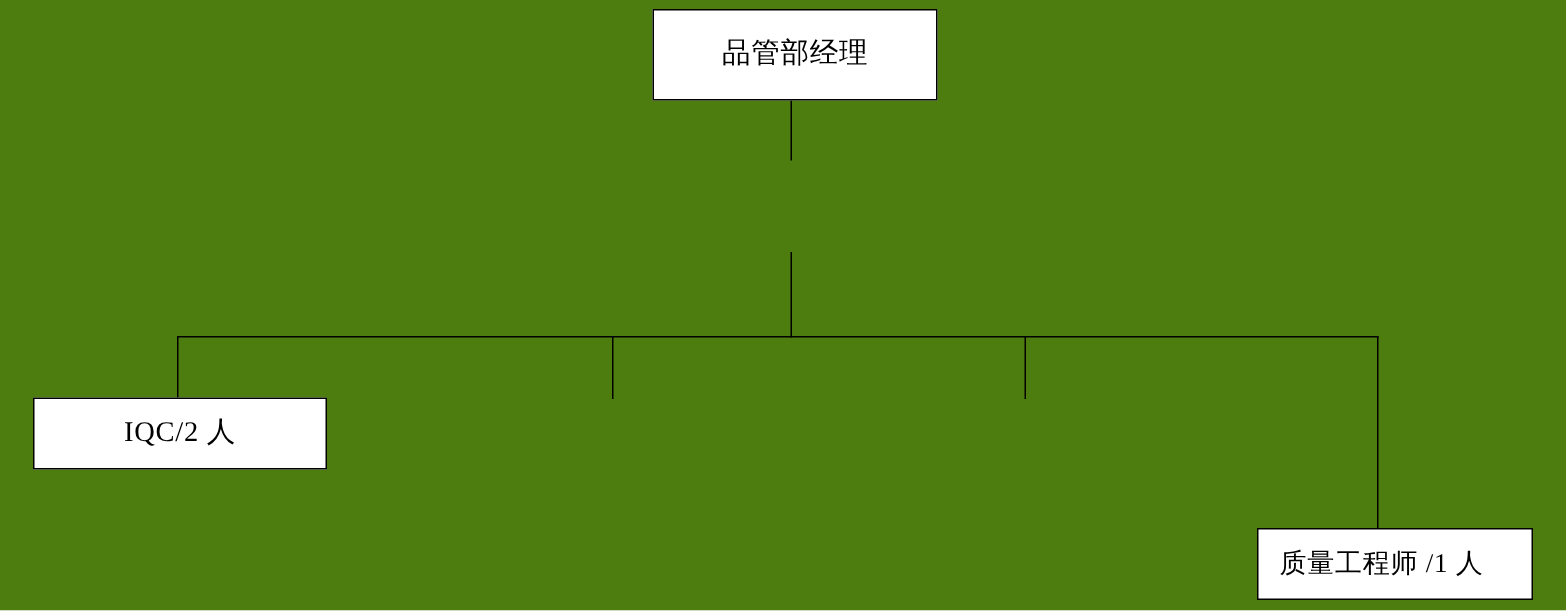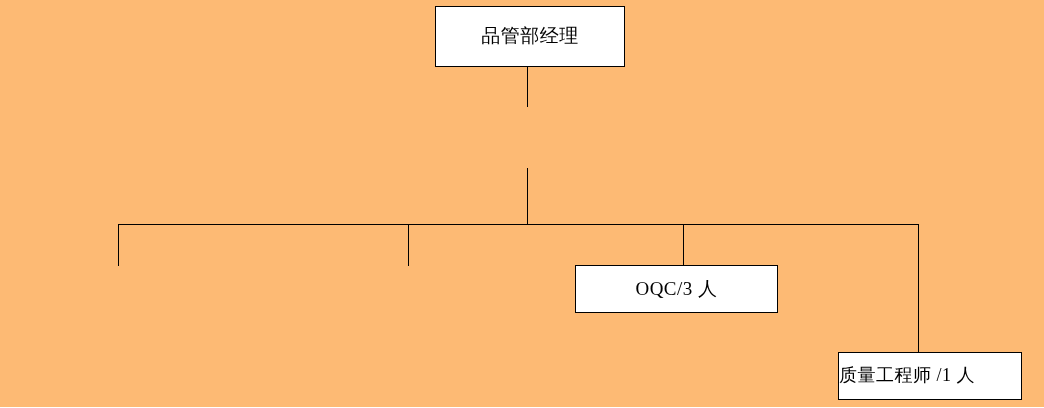--- a/index.html
+++ b/index.html
@@ -9,21 +9,21 @@
     background: #ffffff;
   }
   body {
     font-family: "Liberation Serif", "DejaVu Serif", serif;
     color: #000000;
   }
   #chart-root {
     position: relative;
     width: 1044px;
     height: 407px;
-    background: #fdba74;
+    background: #4d7c0f;
     overflow: hidden;
   }
   .node-box {
     position: absolute;
     box-sizing: border-box;
     border: 1.6px solid #000000;
     background: #ffffff;
     display: flex;
     align-items: center;
     justify-content: center;
@@ -66,20 +66,21 @@
     top: 265px;
     width: 203px;
     height: 48px;
   }
   #node-quality-engineer {
     left: 838px;
     top: 352px;
     width: 184px;
     height: 48px;
     justify-content: flex-start;
+    padding-left: 14px;
   }
   #node-quality-engineer .node-label {
     font-size: 18px;
   }
   
   .connector-v {
     position: absolute;
     width: 0;
     border-left: 1.6px solid #000000;
     z-index: 1;
@@ -143,23 +144,23 @@
 
   <div class="connector-v" id="conn-bus-to-oqc"></div>
 
   <div class="connector-v" id="conn-bus-to-quality-engineer"></div>
 
   <div class="node-box" id="node-manager">
     <span class="node-label">品管部经理</span>
   </div>
 
 
+  <div class="node-box" id="node-iqc">
+    <span class="node-label">IQC/2 人</span>
+  </div>
 
 
-  <div class="node-box" id="node-oqc">
-    <span class="node-label">OQC/3 人</span>
-  </div>
 
   <div class="node-box" id="node-quality-engineer">
     <span class="node-label">质量工程师 /1 人</span>
   </div>
 
 </div>
 
 </body></html>

